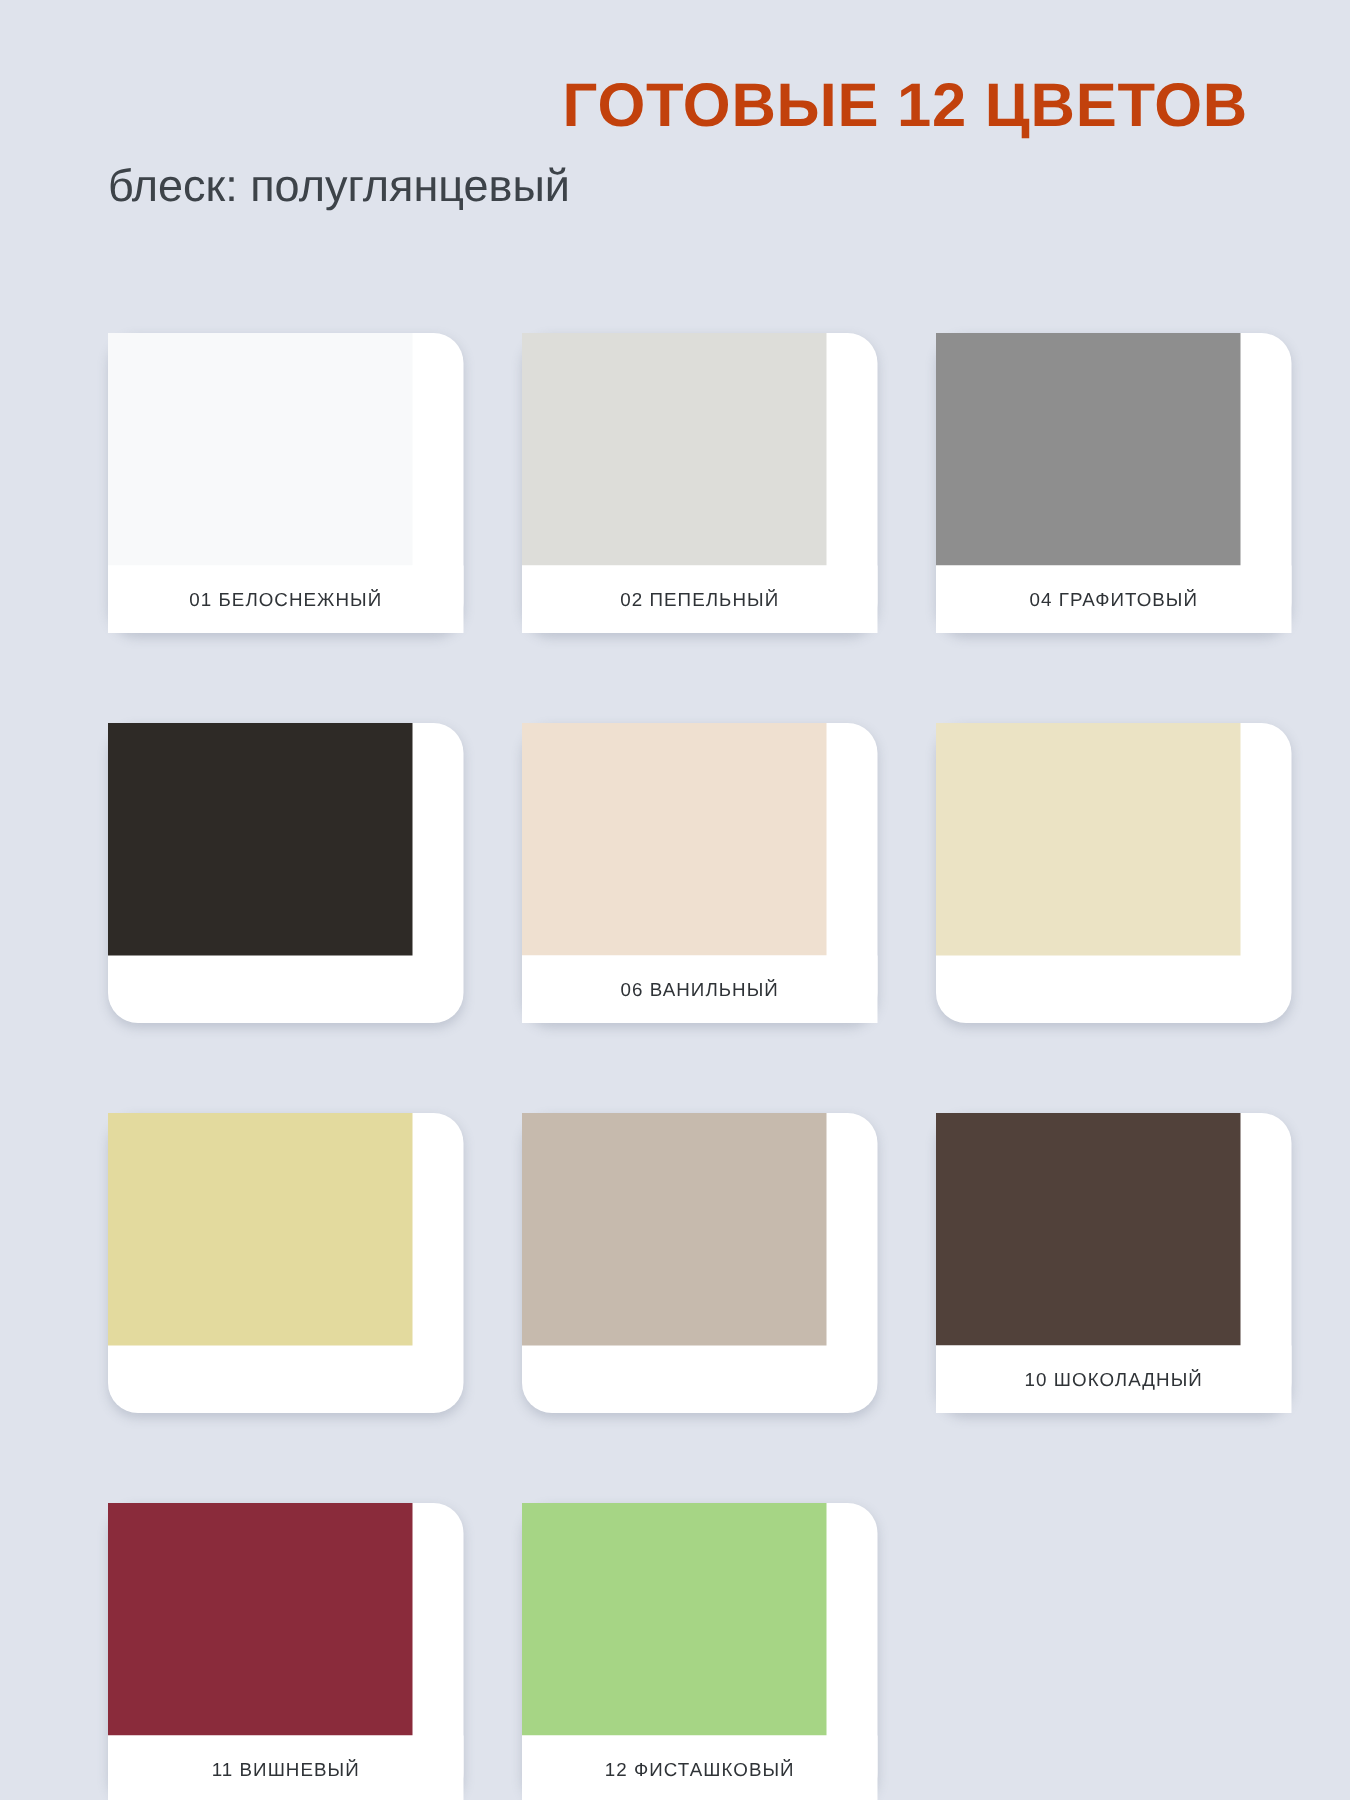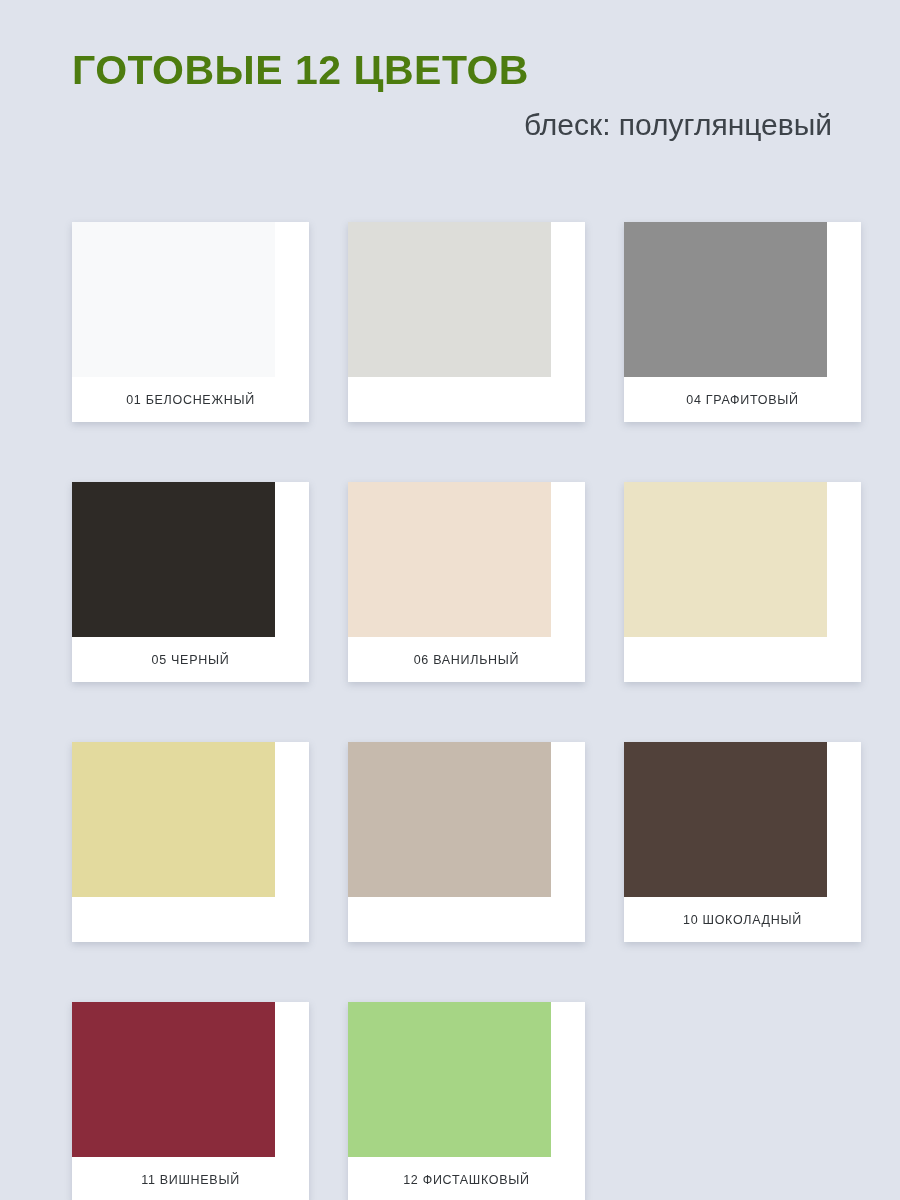--- a/index.html
+++ b/index.html
@@ -27,52 +27,53 @@
     top: 48px;
     width: 760px;
   }
 
   .title {
     margin: 0;
     font-size: 41px;
     font-weight: bold;
     line-height: 1.12;
     letter-spacing: 0.5px;
-    color: #4d7c0f;
+    color: #c2410c;
     text-transform: uppercase;
     white-space: nowrap;
+    text-align: right;
   }
 
   .subtitle {
     margin: 14px 0 0 0;
     font-size: 30px;
     font-weight: normal;
     line-height: 1.15;
     color: #3d4349;
     white-space: nowrap;
-    text-align: right;
   }
 
   .grid {
     position: absolute;
     left: 72px;
     top: 222px;
     width: 756px;
     display: grid;
     grid-template-columns: repeat(3, 203px);
     column-gap: 73px;
     row-gap: 60px;
   }
 
   .card {
     width: 237px;
     background: #ffffff;
     box-shadow: 0 3px 7px rgba(120, 128, 148, 0.30);
     display: flex;
     flex-direction: column;
+    border-radius: 20px;
   }
 
   .swatch {
     width: 203px;
     height: 155px;
     display: block;
   }
 
   .card-label {
     height: 45px;
@@ -97,28 +98,28 @@
     <p class="subtitle">блеск: полуглянцевый</p>
   </div>
 
   <div class="grid">
       <div class="card">
         <div class="swatch" style="background: rgb(248, 249, 250);"></div>
         <div class="card-label">01 БЕЛОСНЕЖНЫЙ</div>
       </div>
       <div class="card">
         <div class="swatch" style="background: rgb(221, 221, 217);"></div>
+        <div class="card-label">02 ПЕПЕЛЬНЫЙ</div>
       </div>
       <div class="card">
         <div class="swatch" style="background: rgb(142, 142, 142);"></div>
         <div class="card-label">04 ГРАФИТОВЫЙ</div>
       </div>
       <div class="card">
         <div class="swatch" style="background: rgb(46, 42, 38);"></div>
-        <div class="card-label">05 ЧЕРНЫЙ</div>
       </div>
       <div class="card">
         <div class="swatch" style="background: rgb(239, 224, 208);"></div>
         <div class="card-label">06 ВАНИЛЬНЫЙ</div>
       </div>
       <div class="card">
         <div class="swatch" style="background: rgb(235, 227, 196);"></div>
       </div>
       <div class="card">
         <div class="swatch" style="background: rgb(227, 218, 158);"></div>

